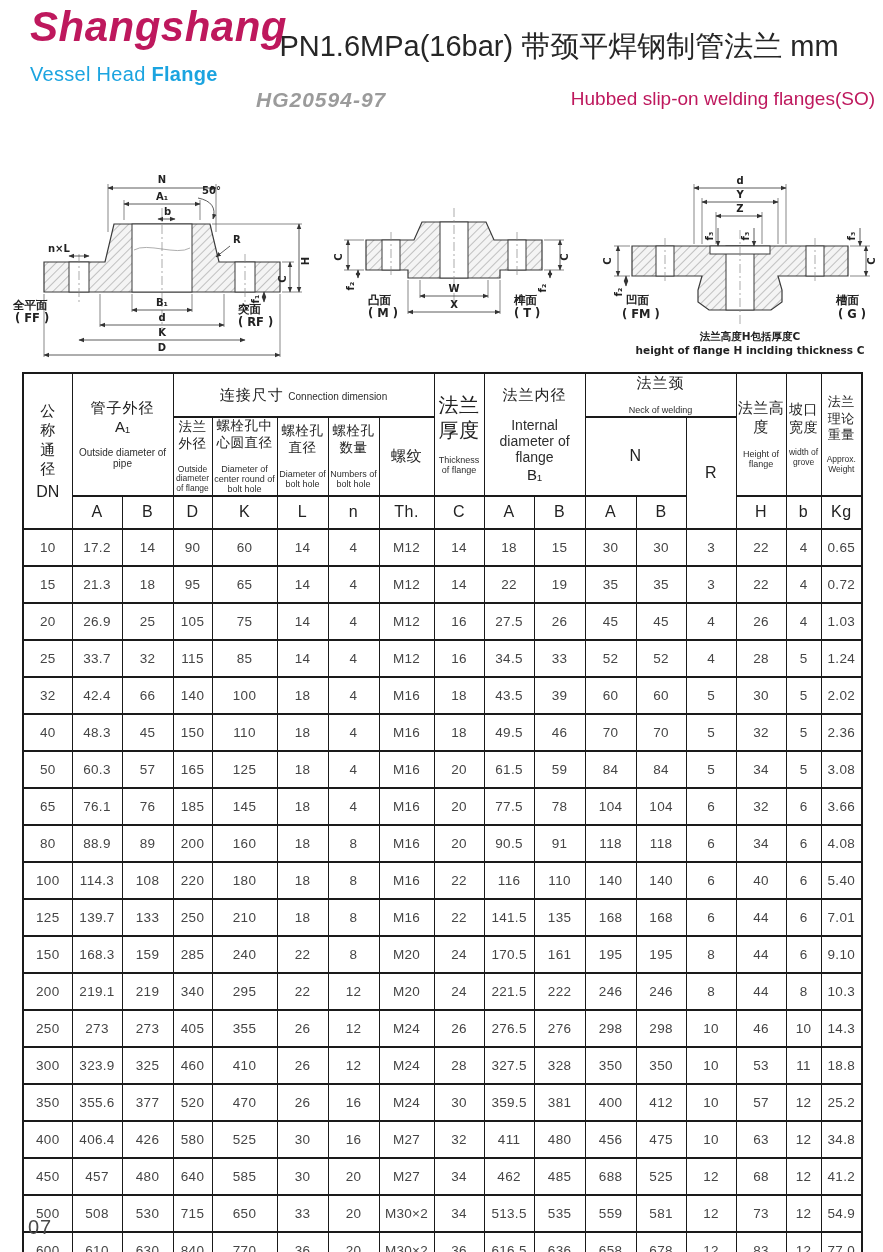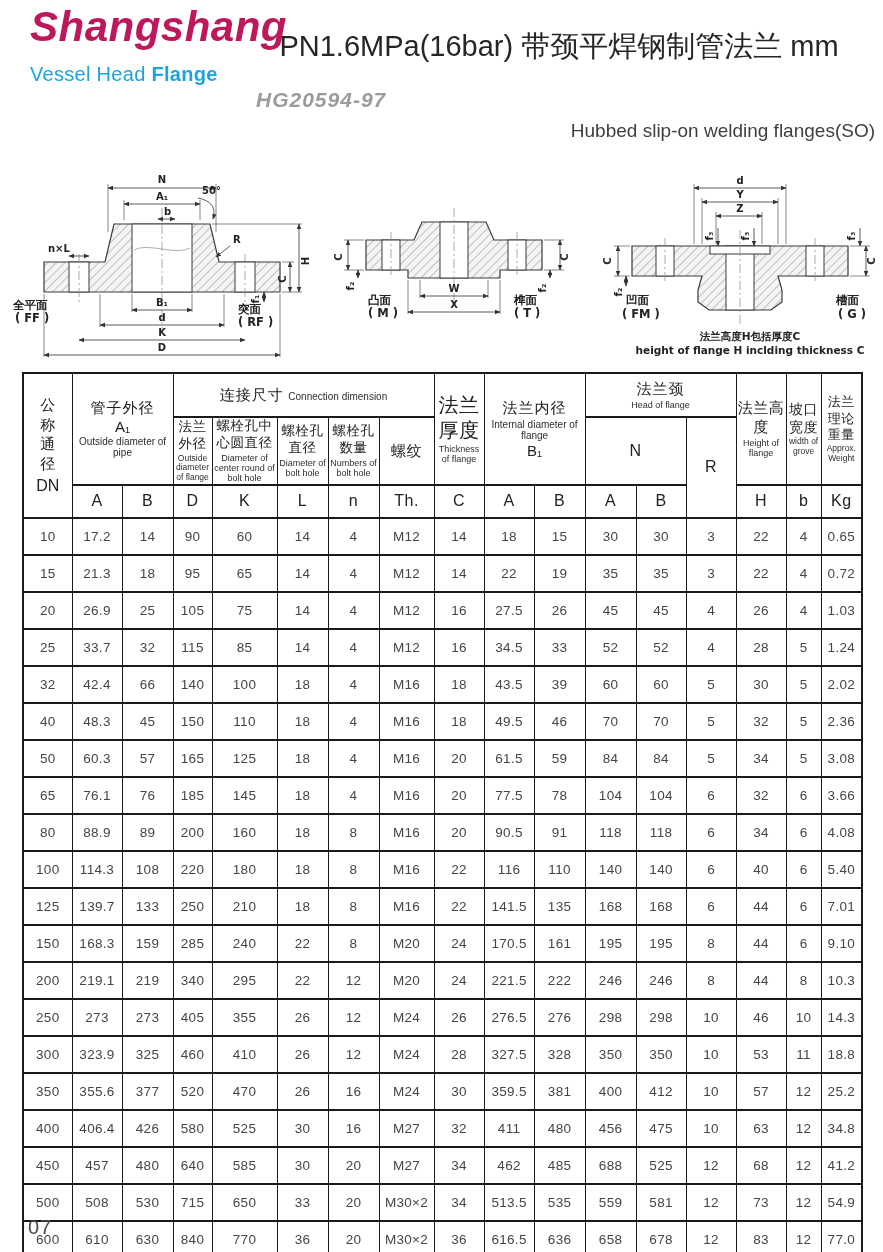--- a/index.html
+++ b/index.html
@@ -9,21 +9,21 @@
   }
   
   .logo{position:absolute;left:30px;top:6px;line-height:1;}
   .logo .brand{font-size:42px;font-weight:bold;font-style:italic;color:#be185d;letter-spacing:.5px;}
   .logo .tagline{font-size:20px;color:#1ba4e0;margin-top:16px;letter-spacing:.3px;}
   .logo .tagline b{font-weight:bold;}
   .title{position:absolute;left:240px;top:27px;width:638px;text-align:center;
          font-size:29px;color:#262626;white-space:nowrap;}
   .std{position:absolute;left:256px;top:88px;font-size:21px;font-weight:bold;font-style:italic;
        color:#9b9b9b;letter-spacing:1px;}
-  .sub-en{position:absolute;right:8px;top:88px;font-size:19px;color:#404040;margin-top:32px;}
+  .sub-en{position:absolute;right:8px;top:88px;font-size:19px;color:#be185d;}
   
   .drw{position:absolute;}
   svg{font-family:"DejaVu Sans","Liberation Sans",sans-serif;}
   svg text{font-size:10px;font-weight:bold;fill:#222;}
   svg text.face{font-size:11.5px;}
   svg text.cap{font-size:10.5px;}
   .ol{fill:url(#hatch);stroke:#3a3a3a;stroke-width:1.2;}
   .wh{fill:#fff;stroke:#3a3a3a;stroke-width:1;}
   .cl{stroke:#888;stroke-width:.7;stroke-dasharray:9 3 2 3;fill:none;}
   .dim{stroke:#333;stroke-width:.8;fill:none;}
@@ -31,21 +31,21 @@
   .pipe{stroke:#999;stroke-width:.8;fill:none;}
   
   table.spec{position:absolute;left:22px;top:372px;width:839px;border-collapse:collapse;
              table-layout:fixed;border:2px solid #1a1a1a;}
   .spec th,.spec td{border:solid #1a1a1a;border-width:2px 1px;text-align:center;
                     vertical-align:middle;padding:0;overflow:hidden;}
   .spec thead th{font-weight:normal;}
   .r1{height:44px;}.r2{height:64px;}.r3{height:33px;}
   .cn{font-size:15px;letter-spacing:1px;color:#222;}
   .cn2{font-size:13.5px;letter-spacing:.5px;color:#222;line-height:1.25;}
-  .en{font-size:9px;line-height:1.15;color:#2e2e2e;margin-top:1px;}
+  .en{font-size:9px;line-height:1.15;color:#2e2e2e;margin-top:12px;}
   .sub{font-size:15px;color:#222;}
   .letter{font-size:16px;color:#222;letter-spacing:.5px;}
   .dn-cn{width:17px;margin:0 auto;font-size:15px;line-height:1.3;word-break:break-all;color:#222;}
   .dn-code{font-size:16px;margin-top:4px;color:#222;}
   .data-row td{height:35px;font-size:13.5px;color:#454545;letter-spacing:.3px;}
   
   .pageno{position:absolute;left:28px;top:1216px;font-size:20px;color:#4a4a4a;letter-spacing:1px;}
 </style>
 </head>
 <body>
@@ -269,26 +269,26 @@
       <th colspan="5">
         <span class="cn">连接尺寸</span>
         <span class="en" style="font-size:10px">Connection dimension</span>
       </th>
       <th rowspan="2">
         <div class="cn2" style="font-size:20px">法兰厚度</div>
         <div class="en">Thickness of flange</div>
       </th>
       <th colspan="2" rowspan="2">
         <div class="cn">法兰内径</div>
-        <div class="en" style="font-size:10px">Internal diameter of flange</div>
+        <div class="en" style="font-size:14px">Internal diameter of flange</div>
         <div class="sub">B₁</div>
       </th>
       <th colspan="3">
         <div class="cn">法兰颈</div>
-        <div class="en">Head of flange</div>
+        <div class="en">Neck of welding</div>
       </th>
       <th rowspan="2">
         <div class="cn2" style="font-size:15px">法兰高度</div>
         <div class="en">Height of flange</div>
       </th>
       <th rowspan="2">
         <div class="cn2" style="font-size:14px">坡口宽度</div>
         <div class="en" style="font-size:8.5px">width of grove</div>
       </th>
       <th rowspan="2">

